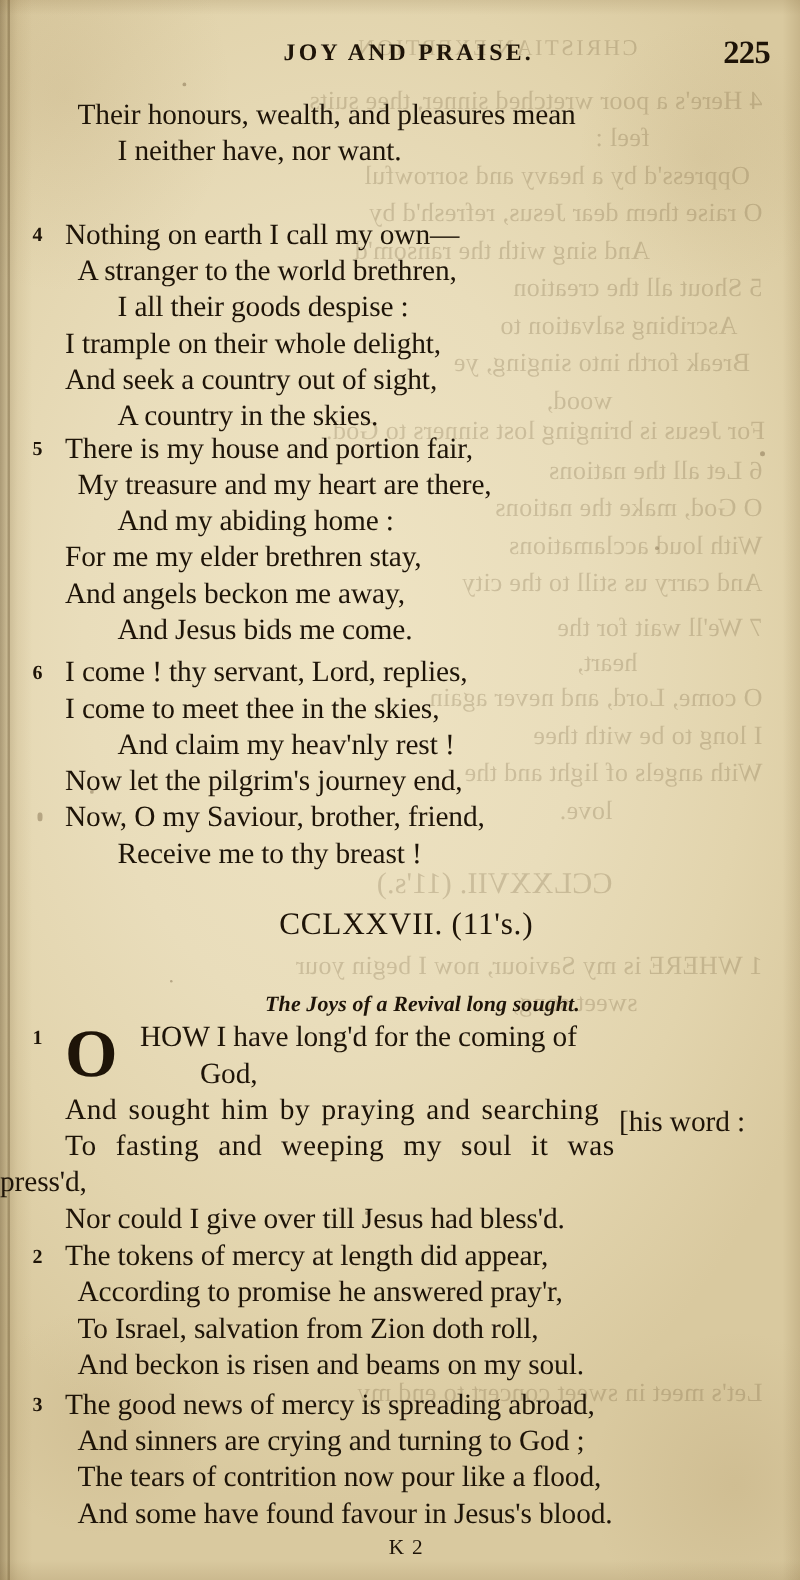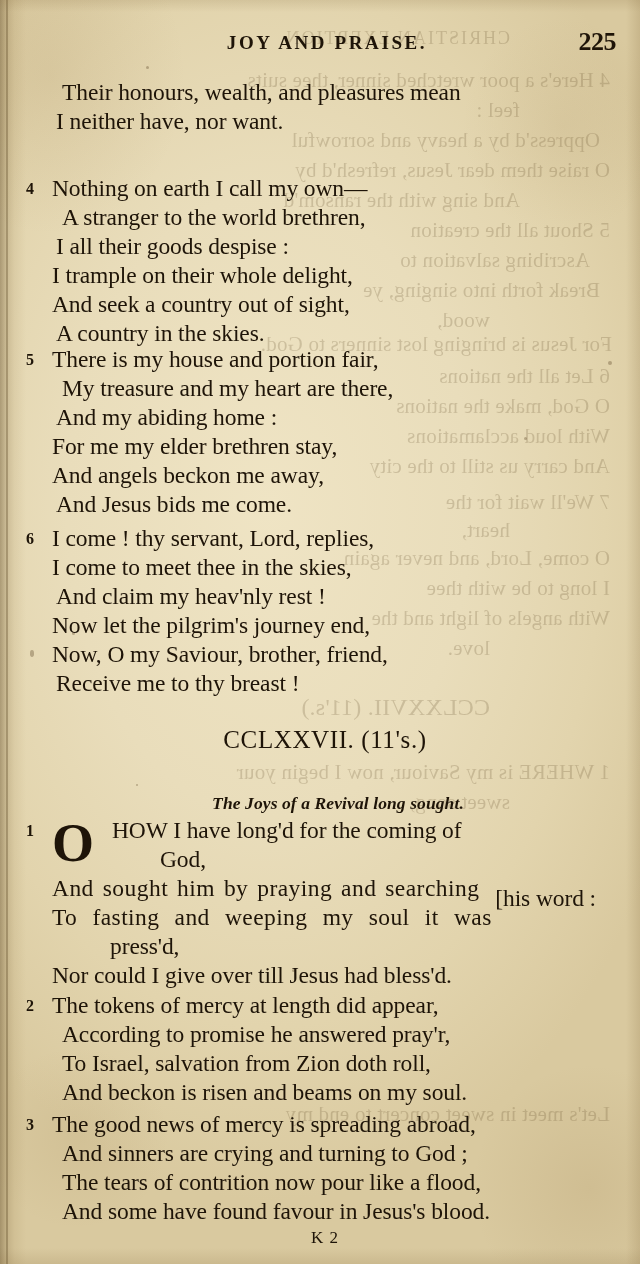--- a/index.html
+++ b/index.html
@@ -129,22 +129,22 @@
   }
   .line {
     position: relative;
     font-size: 23.5px;
     line-height: 29px;
     white-space: nowrap;
     letter-spacing: -0.1px;
   }
   .ind0 { padding-left: 52px; }
   .ind1 { padding-left: 62px; }
-  .ind2 { padding-left: 56px; }
-  .ind3 { padding-left: 110px; }
+  .ind2 { padding-left: 94px; }
+  .ind3 { }
 
   .vnum {
     position: absolute;
     left: 26px;
     top: 0;
     font-size: 16px;
     font-weight: bold;
     width: 16px;
     text-align: left;
     line-height: 29px;

